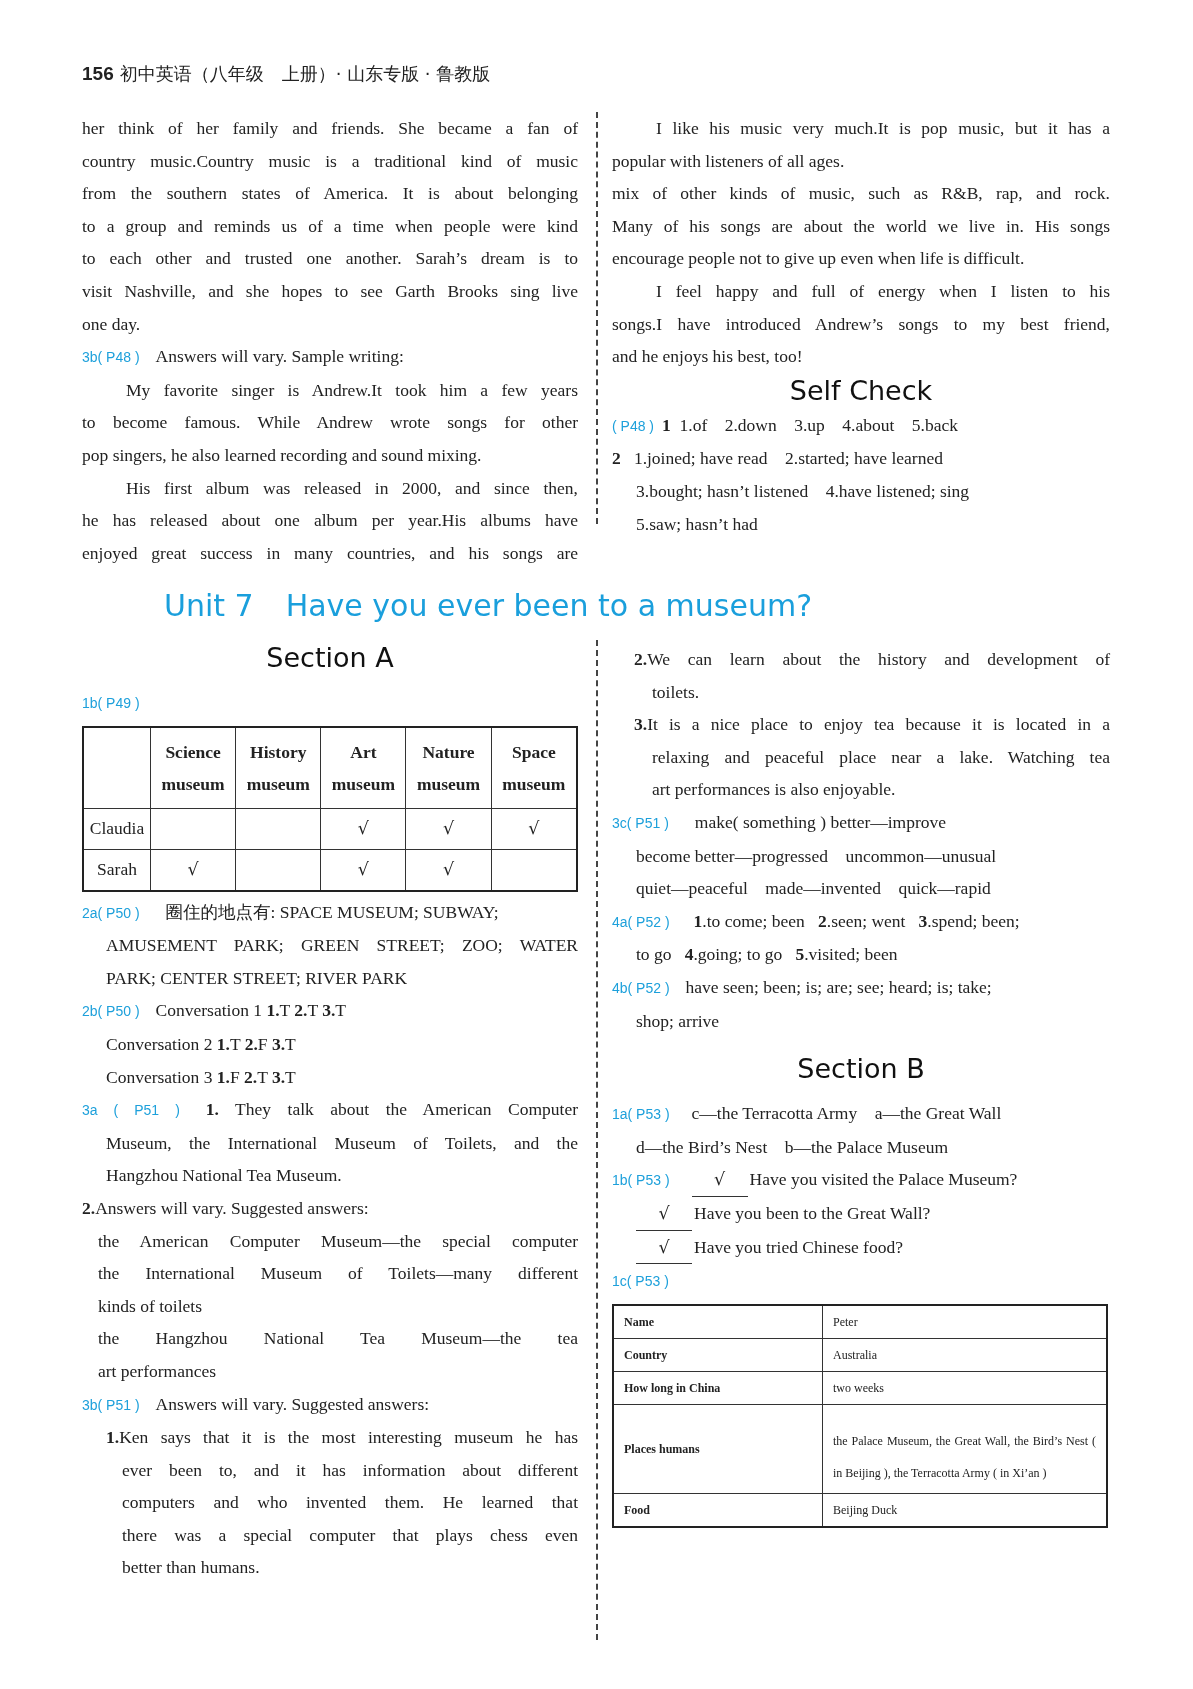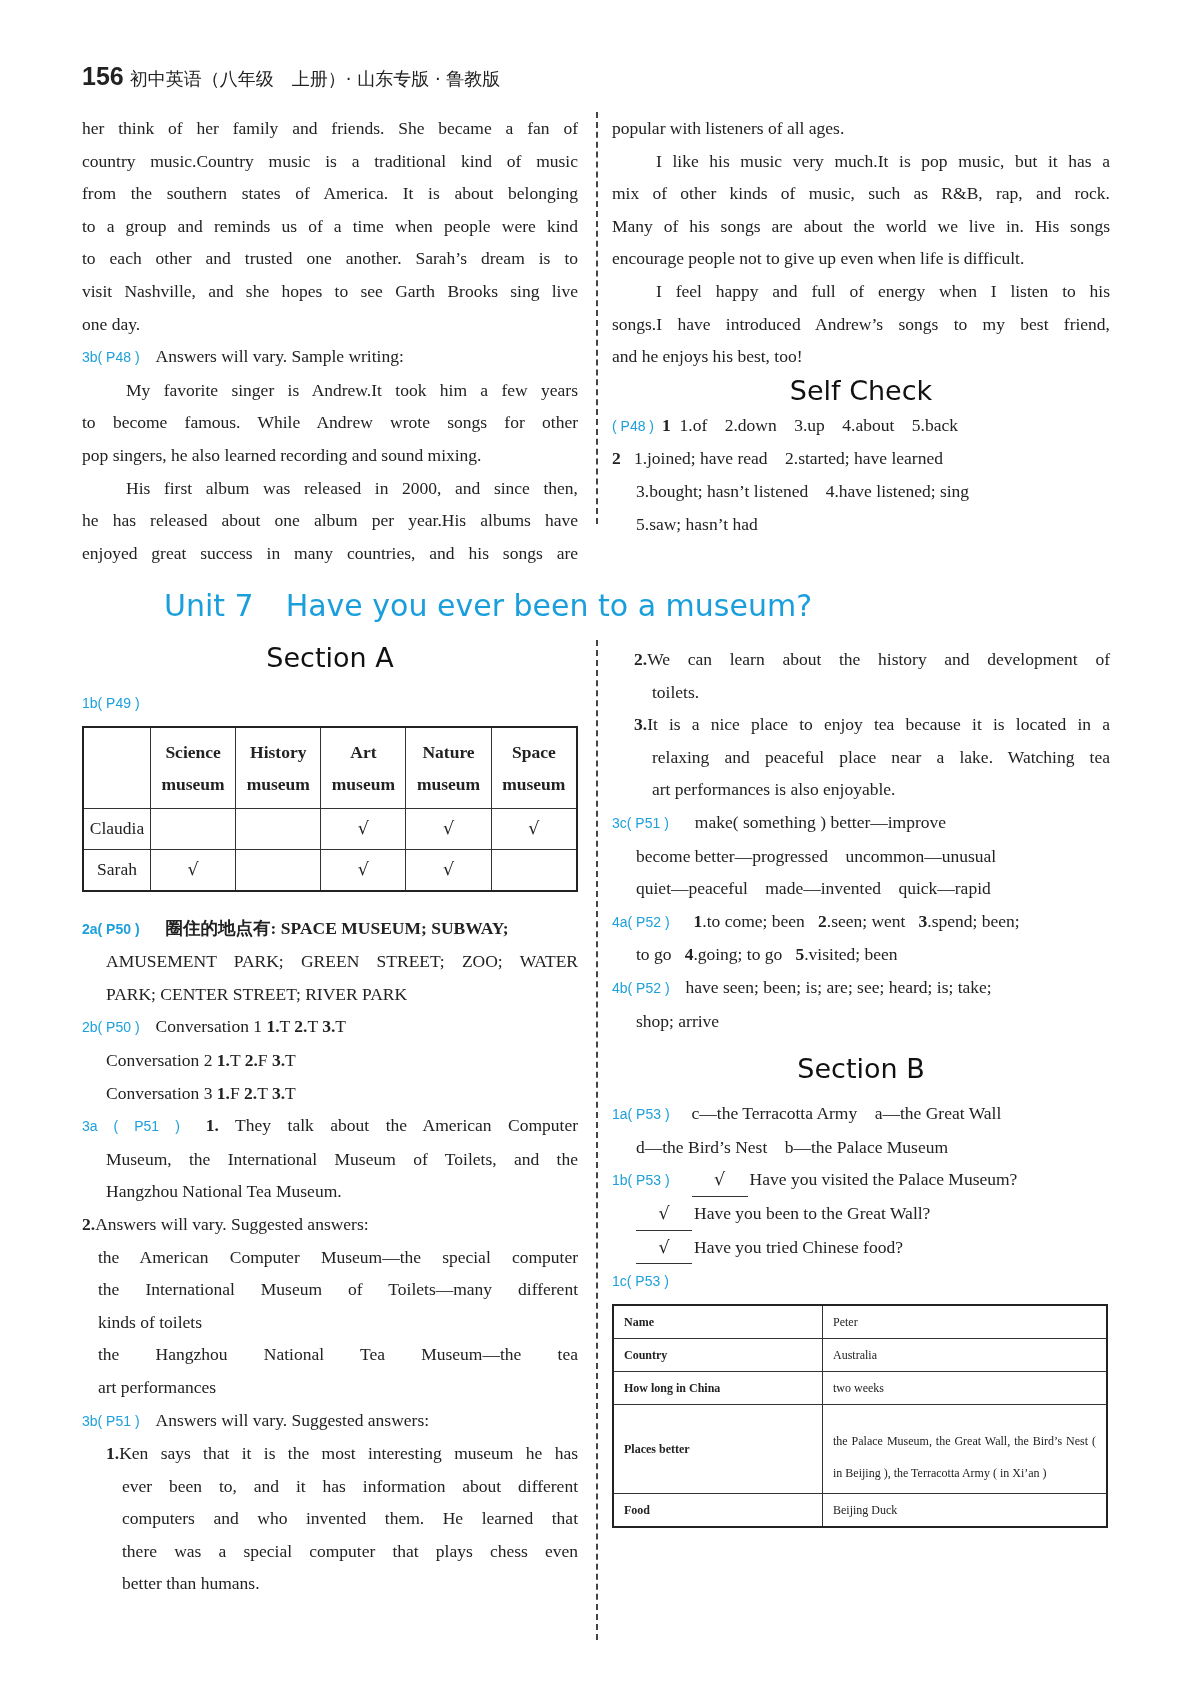--- a/index.html
+++ b/index.html
@@ -1,19 +1,19 @@
 <!DOCTYPE html>
 <html><head>
 <meta charset="utf-8">
 <style>
   html, body { margin:0; padding:0; background:#ffffff; }
   body { width:1193px; height:1689px; position:relative; overflow:hidden;
          font-family:"Liberation Serif","DejaVu Serif",serif; color:#222; }
   .hdr { position:absolute; left:82px; top:62px; font-family:"DejaVu Sans","Liberation Sans",sans-serif; font-size:18px; color:#222; }
-  .hdr .pg { font-weight:bold; margin-right:6px; font-family:"Liberation Sans",sans-serif; font-size:25px; }
+  .hdr .pg { font-weight:bold; margin-right:6px; font-family:"Liberation Sans",sans-serif; font-size:19px; }
   .col { position:absolute; font-size:17.5px; line-height:32.6px; }
   .colL { left:82px; width:496px; }
   .colR { left:612px; width:498px; }
   .line { white-space:nowrap; }
   .just { text-align:justify; text-align-last:justify; white-space:normal; }
   .ind1 { padding-left:44px; }
   .ind2 { padding-left:24px; }
   .ind3 { padding-left:40px; }
   .tag { color:#1da0db; font-family:"Liberation Sans",sans-serif; font-size:14px; margin-right:16px; }
   b { font-weight:bold; }
@@ -57,22 +57,22 @@
   </div>
   <div class="line just ind1">My favorite singer is Andrew.It took him a few years</div>
   <div class="line just">to become famous. While Andrew wrote songs for other</div>
   <div class="line">pop singers, he also learned recording and sound mixing.</div>
   <div class="line just ind1">His first album was released in 2000, and since then,</div>
   <div class="line just">he has released about one album per year.His albums have</div>
   <div class="line just">enjoyed great success in many countries, and his songs are</div>
 </div>
 
 <div class="col colR" style="top:112px;">
+  <div class="line just ind1">I like his music very much.It is pop music, but it has a</div>
   <div class="line">popular with listeners of all ages.</div>
-  <div class="line just ind1">I like his music very much.It is pop music, but it has a</div>
   <div class="line just">mix of other kinds of music, such as R&amp;B, rap, and rock.</div>
   <div class="line just">Many of his songs are about the world we live in. His songs</div>
   <div class="line">encourage people not to give up even when life is difficult.</div>
   <div class="line just ind1">I feel happy and full of energy when I listen to his</div>
   <div class="line just">songs.I have introduced Andrew’s songs to my best friend,</div>
   <div class="line">and he enjoys his best, too!</div>
   <div class="sec" style="line-height:36px;">Self Check</div>
   <div class="line">
     <span class="tag" style="margin-right:8px;">( P48 )</span><b>1</b>&nbsp;&nbsp;<span>1.of　2.down　3.up　4.about　5.back</span>
   </div>
@@ -111,21 +111,21 @@
     <tr>
       <td class="name">Sarah</td>
       <td class="check">√</td>
       <td class="check"></td>
       <td class="check">√</td>
       <td class="check">√</td>
       <td class="check"></td>
     </tr>
   </tbody>
     </table>
-  <div class="line" style="margin-top:20px;font-weight:bold;"><span class="tag" style="margin-right:26px;">2a( P50 )</span><span>圈住的地点有: SPACE MUSEUM; SUBWAY;</span></div>
+  <div class="line" style="margin-top:4px;"><span class="tag" style="margin-right:26px;">2a( P50 )</span><span>圈住的地点有: SPACE MUSEUM; SUBWAY;</span></div>
   <div class="line just ind2">AMUSEMENT PARK; GREEN STREET; ZOO; WATER</div>
   <div class="line ind2">PARK; CENTER STREET; RIVER PARK</div>
   <div class="line"><span class="tag">2b( P50 )</span><span>Conversation 1</span> <b>1.</b><span>T</span> <b>2.</b><span>T</span> <b>3.</b><span>T</span></div>
   <div class="line ind2"><span>Conversation 2</span> <b>1.</b><span>T</span> <b>2.</b><span>F</span> <b>3.</b><span>T</span></div>
   <div class="line ind2"><span>Conversation 3</span> <b>1.</b><span>F</span> <b>2.</b><span>T</span> <b>3.</b><span>T</span></div>
   <div class="line just"><span class="tag" style="margin-right:26px;">3a ( P51 )</span><b>1.</b> <span>They talk about the American Computer</span></div>
   <div class="line just ind2">Museum, the International Museum of Toilets, and the</div>
   <div class="line ind2">Hangzhou National Tea Museum.</div>
   <div class="line"><b>2.</b><span>Answers will vary. Suggested answers:</span></div>
   <div class="line just" style="padding-left:16px;">the American Computer Museum—the special computer</div>
@@ -169,21 +169,21 @@
         </tr>
     <tr>
           <td class="k">Country</td>
           <td>Australia</td>
         </tr>
     <tr>
           <td class="k">How long in China</td>
           <td>two weeks</td>
         </tr>
     <tr>
-          <td class="k">Places better</td>
+          <td class="k">Places humans</td>
           <td style="padding-top:20px;padding-bottom:4px;text-align:justify;">the Palace Museum, the Great Wall, the Bird’s Nest ( in Beijing ), the Terracotta Army ( in Xi’an )</td>
         </tr>
     <tr>
           <td class="k">Food</td>
           <td>Beijing Duck</td>
         </tr>
   </tbody>
     </table>
 </div>
 

